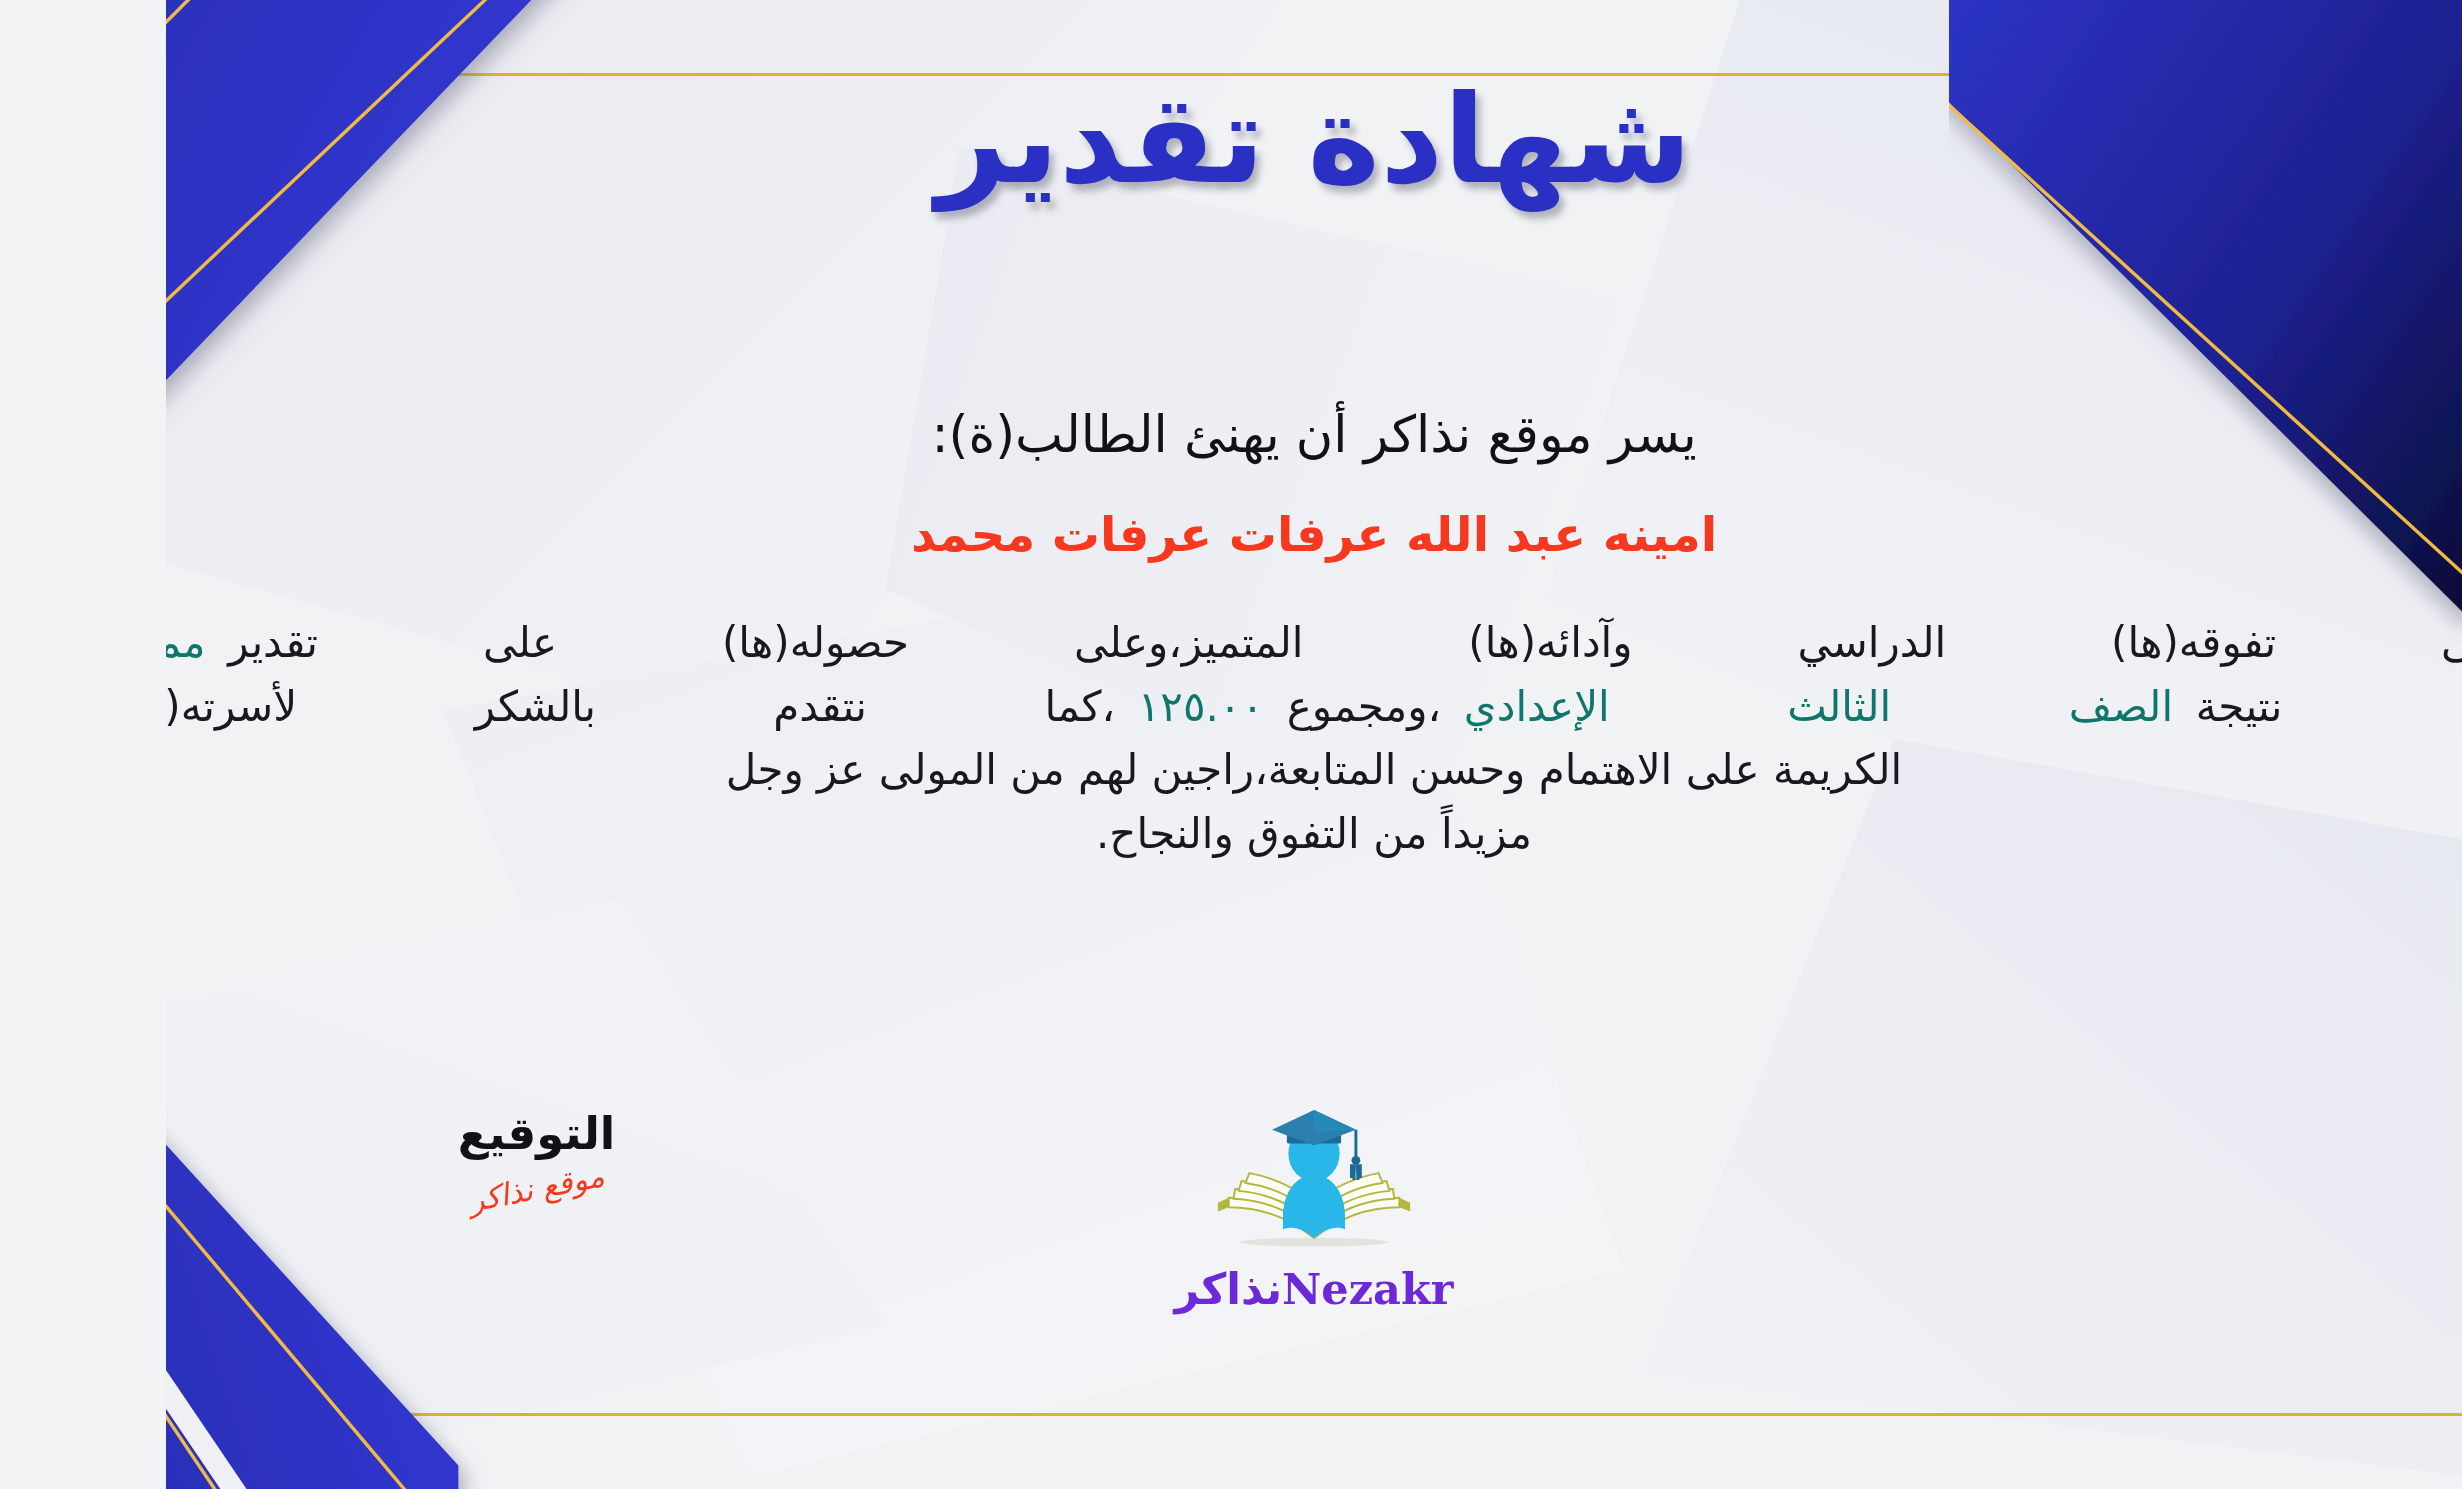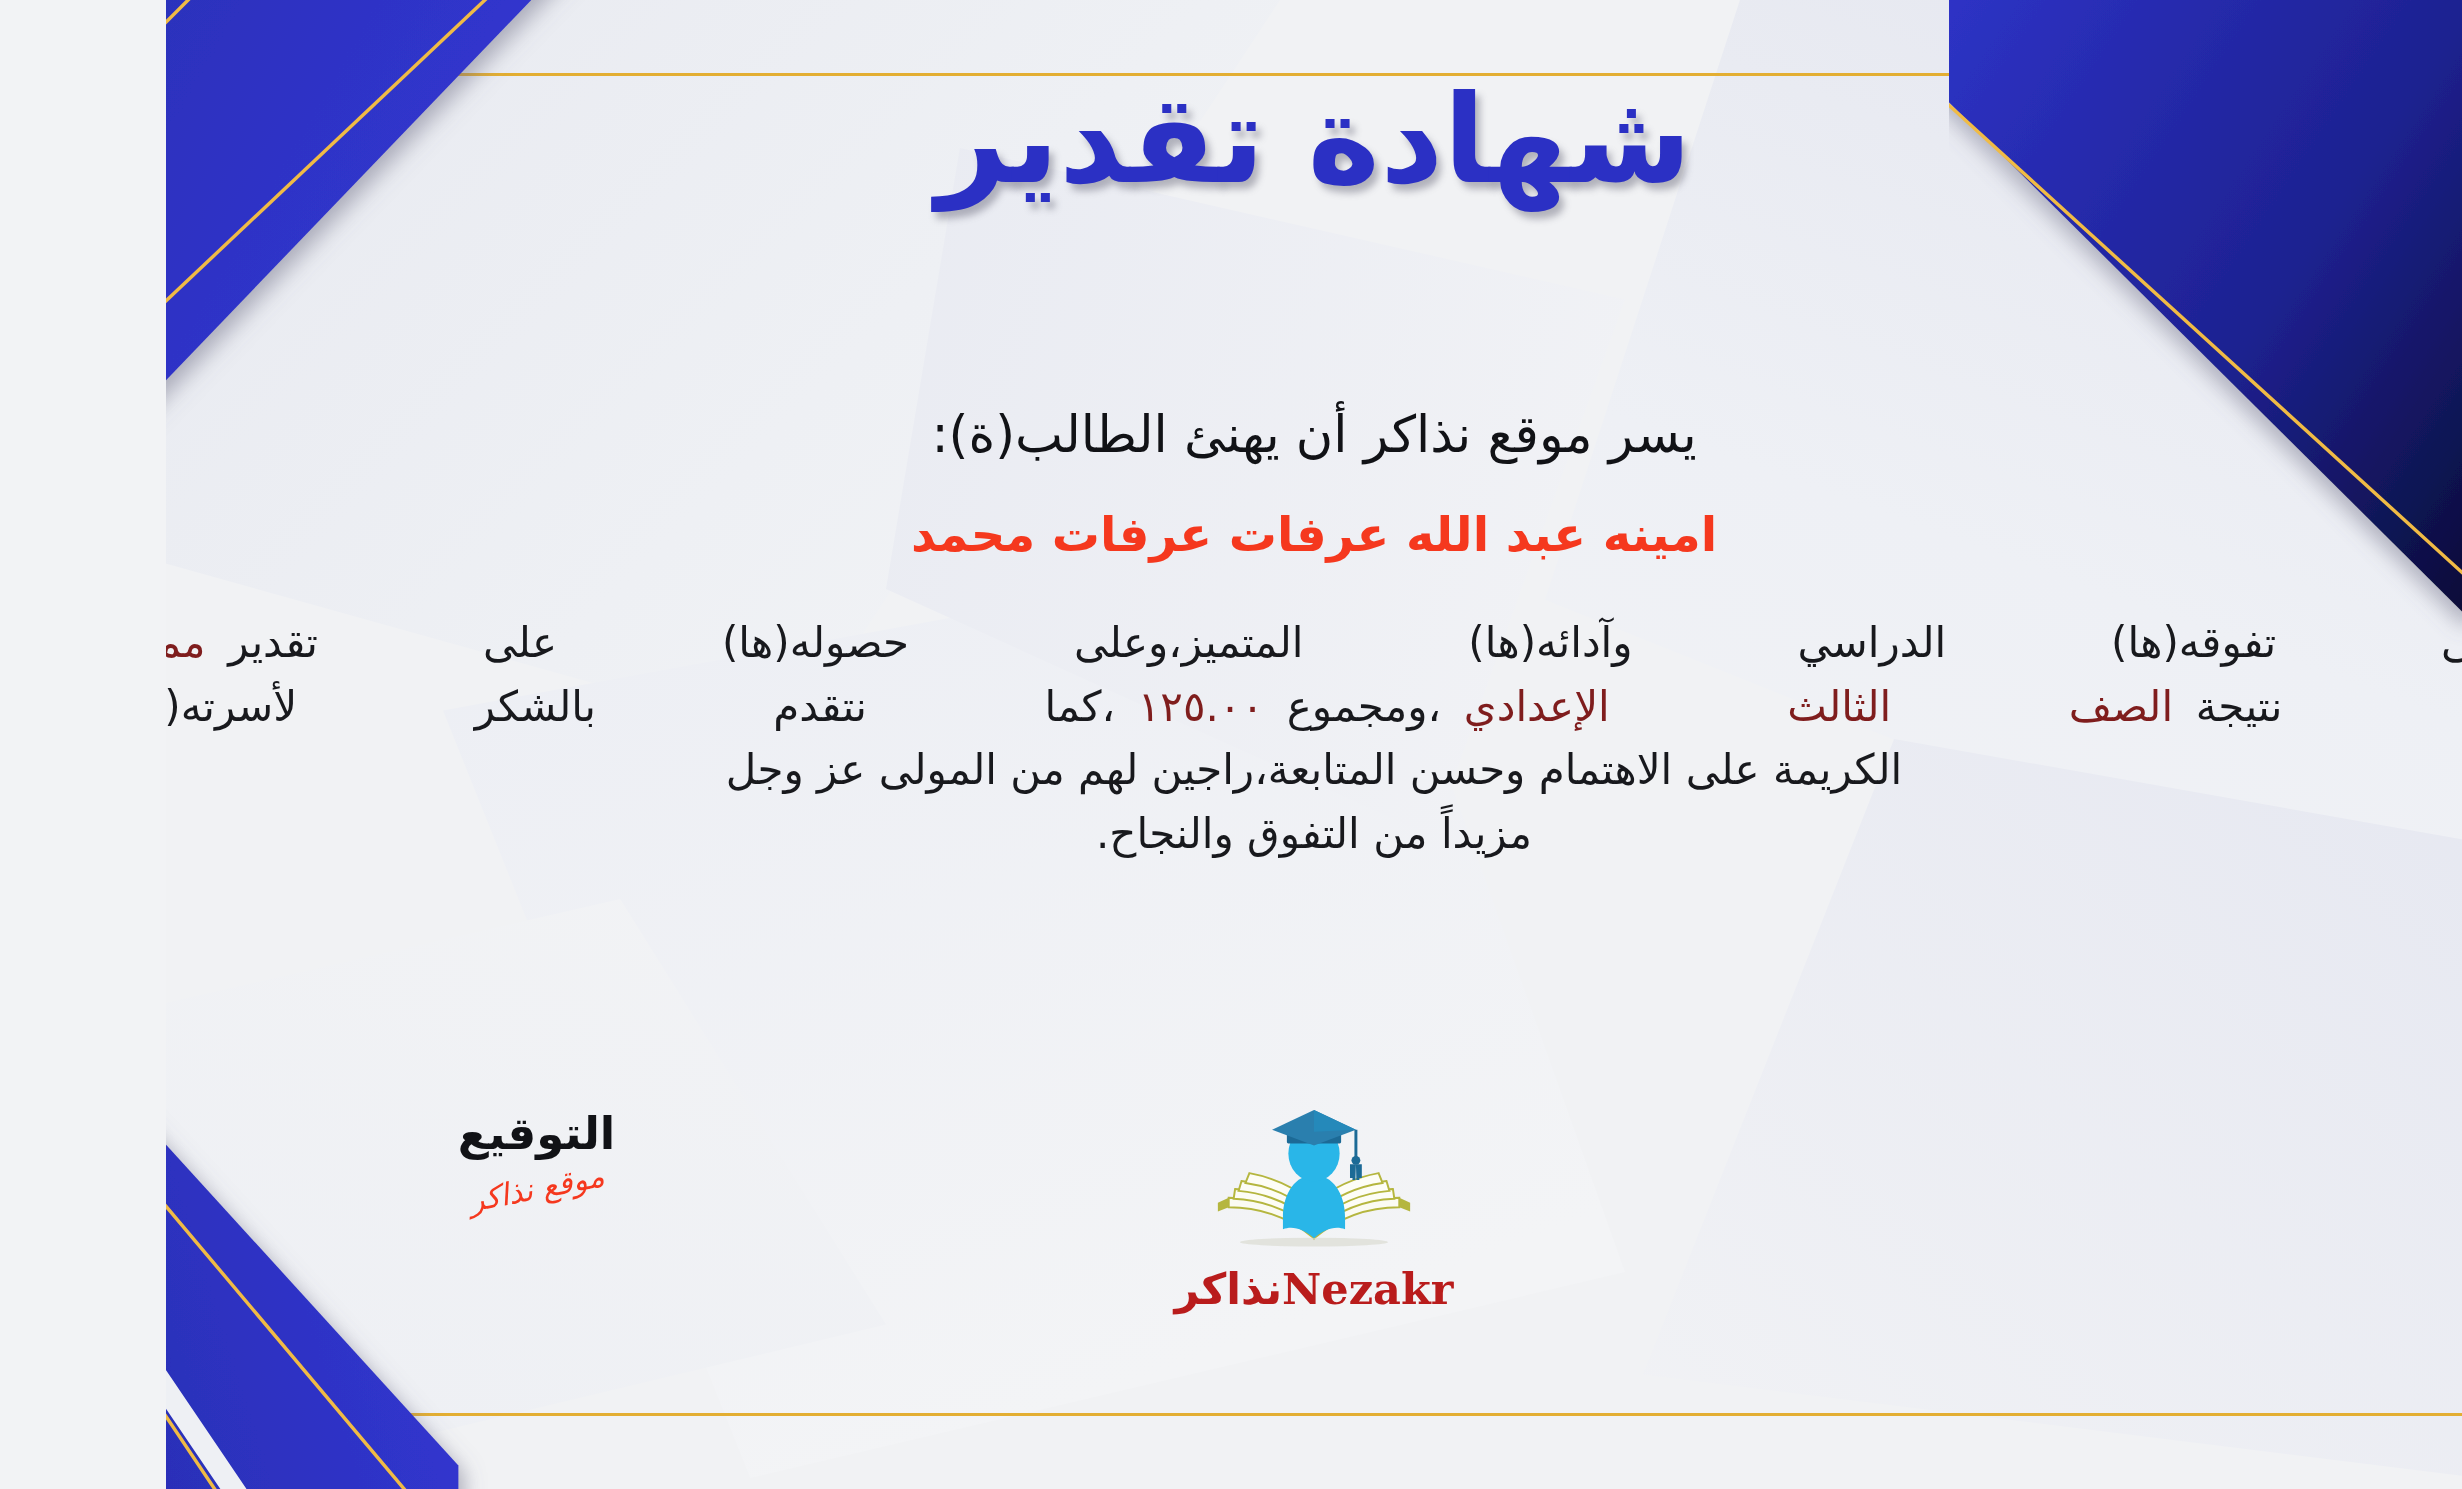--- a/index.html
+++ b/index.html
@@ -62,21 +62,21 @@
   }
   .student-name{
     font-size:48px;color:#f5381e;font-weight:600;
     margin:0 0 47px 0;line-height:1.2;
   }
 
   .para{
     font-size:42px;color:#18191d;line-height:1.52;font-weight:500;
     margin:0;
   }
-  .para .red{color:#7f1d1d;}
+  .para .red{color:#0f766e;}
   .para .gap{display:inline-block;width:22.7px;}
   .line{display:block;white-space:nowrap;}
   .line.l1{text-align:justify;text-align-last:justify;white-space:normal;}
   .line.l2{text-align:justify;text-align-last:justify;white-space:normal;}
 
   
   .footer{position:absolute;bottom:103px;left:0;right:0;height:276px;}
 
   .sign-block{position:absolute;left:379px;top:0;width:315px;text-align:center;direction:rtl;}
   .sign-label{font-size:45px;color:#111216;font-weight:700;line-height:1;}
@@ -86,21 +86,21 @@
     font-size:30.5px;color:#f5381e;font-style:italic;
     transform:rotate(-11deg);display:inline-block;
     letter-spacing:1px;
   }
 
   .logo-block{position:absolute;left:50%;transform:translateX(-50%);top:-4.9px;
               width:374px;text-align:center;}
   .logo-word{margin-top:3px;}
   .logo-text-en,.logo-text-ar{
     font-family:"DejaVu Serif","Liberation Serif",serif;
-    font-weight:bold;color:#b91c1c;font-size:43px;vertical-align:middle;
+    font-weight:bold;color:#6d28d9;font-size:43px;vertical-align:middle;
   }
   .logo-text-ar{font-family:"DejaVu Sans","Liberation Sans",sans-serif;}
 </style>
 </head>
 <body>
 
 <div class="bg-base">
   <div class="poly p1"></div>
   <div class="poly p2"></div>
   <div class="poly p3"></div>

